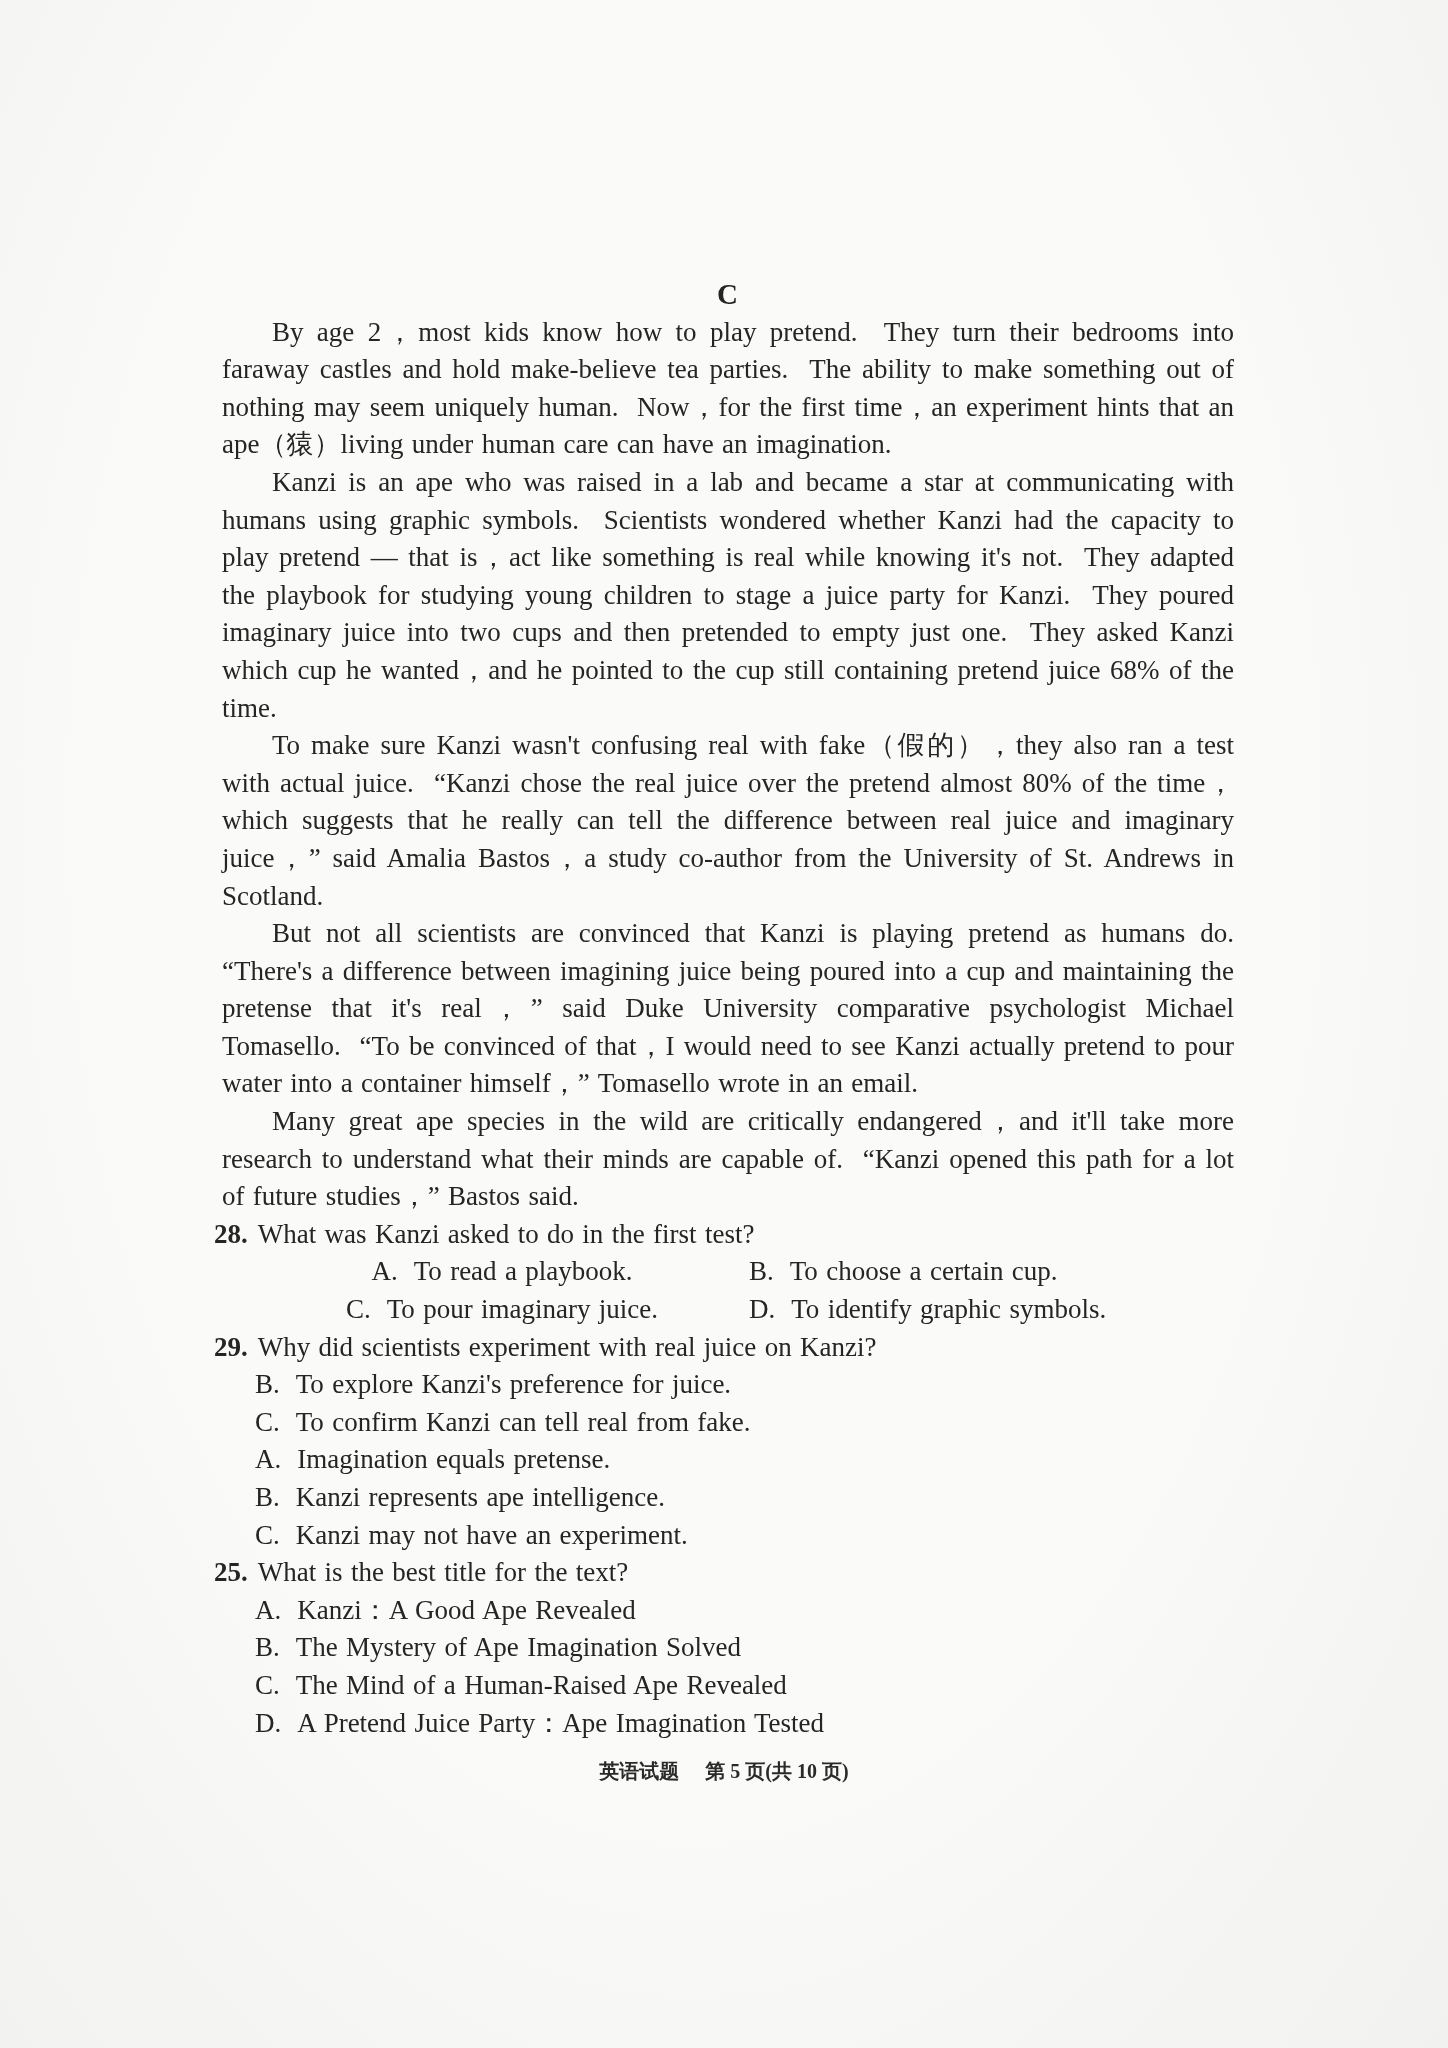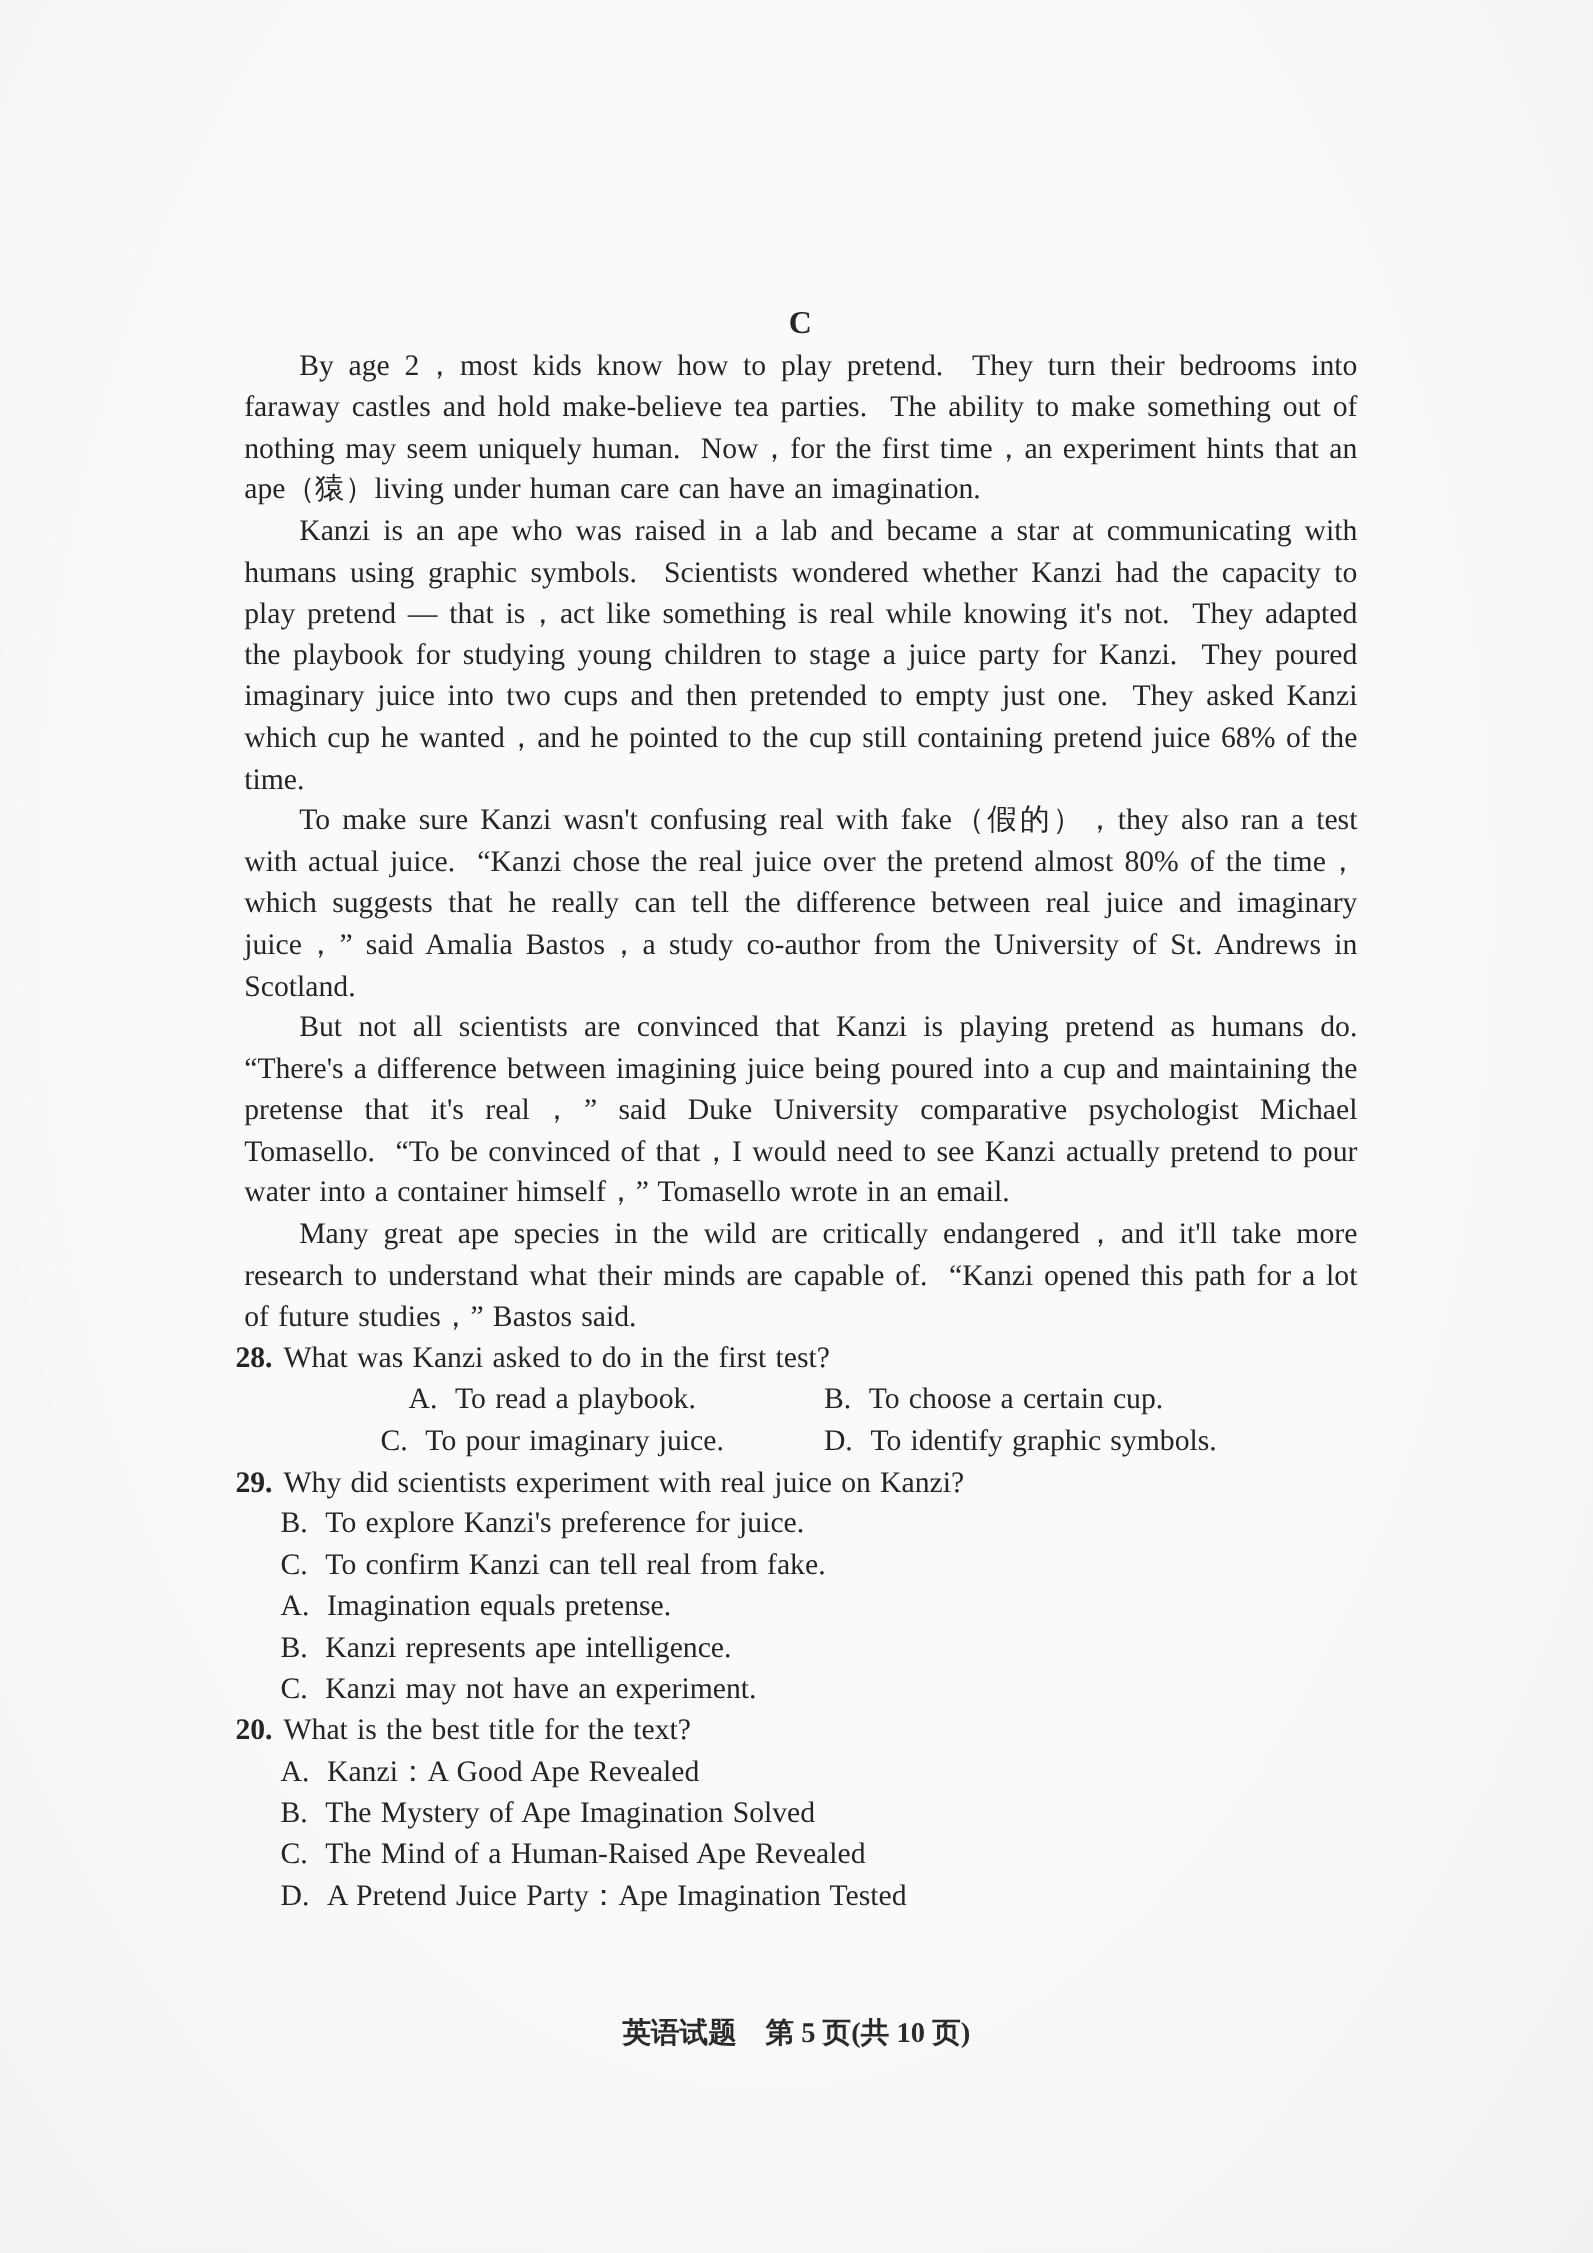--- a/index.html
+++ b/index.html
@@ -64,25 +64,25 @@
   }
   .opt-col1 {
     flex: 0 0 494px;
     width: 494px;
   }
   .opt-label {
     margin-right: 16px;
   }
   .footer {
     position: absolute;
-    top: 1830px;
+    top: 1758px;
     left: 0;
     width: 1448px;
     text-align: center;
-    font-size: 26px;
+    font-size: 20px;
     font-weight: bold;
     color: #2a2a2a;
   }
   .footer .gap {
     display: inline-block;
     width: 26px;
   }
 </style>
 </head>
 <body>
@@ -139,21 +139,21 @@
       <div class="opt-line">
         <span class="opt-label">B.</span><span class="opt-text">Kanzi represents ape intelligence.</span>
       </div>
       <div class="opt-line">
         <span class="opt-label">C.</span><span class="opt-text">Kanzi may not have an experiment.</span>
       </div>
     </div>
 
     <div class="question">
       <div class="q-line">
-        <span class="q-num">20.</span><span class="q-text">What is the best title for the text?</span>
+        <span class="q-num">25.</span><span class="q-text">What is the best title for the text?</span>
       </div>
       <div class="opt-line">
         <span class="opt-label">A.</span><span class="opt-text">Kanzi：A Good Ape Revealed</span>
       </div>
       <div class="opt-line">
         <span class="opt-label">B.</span><span class="opt-text">The Mystery of Ape Imagination Solved</span>
       </div>
       <div class="opt-line">
         <span class="opt-label">C.</span><span class="opt-text">The Mind of a Human-Raised Ape Revealed</span>
       </div>

